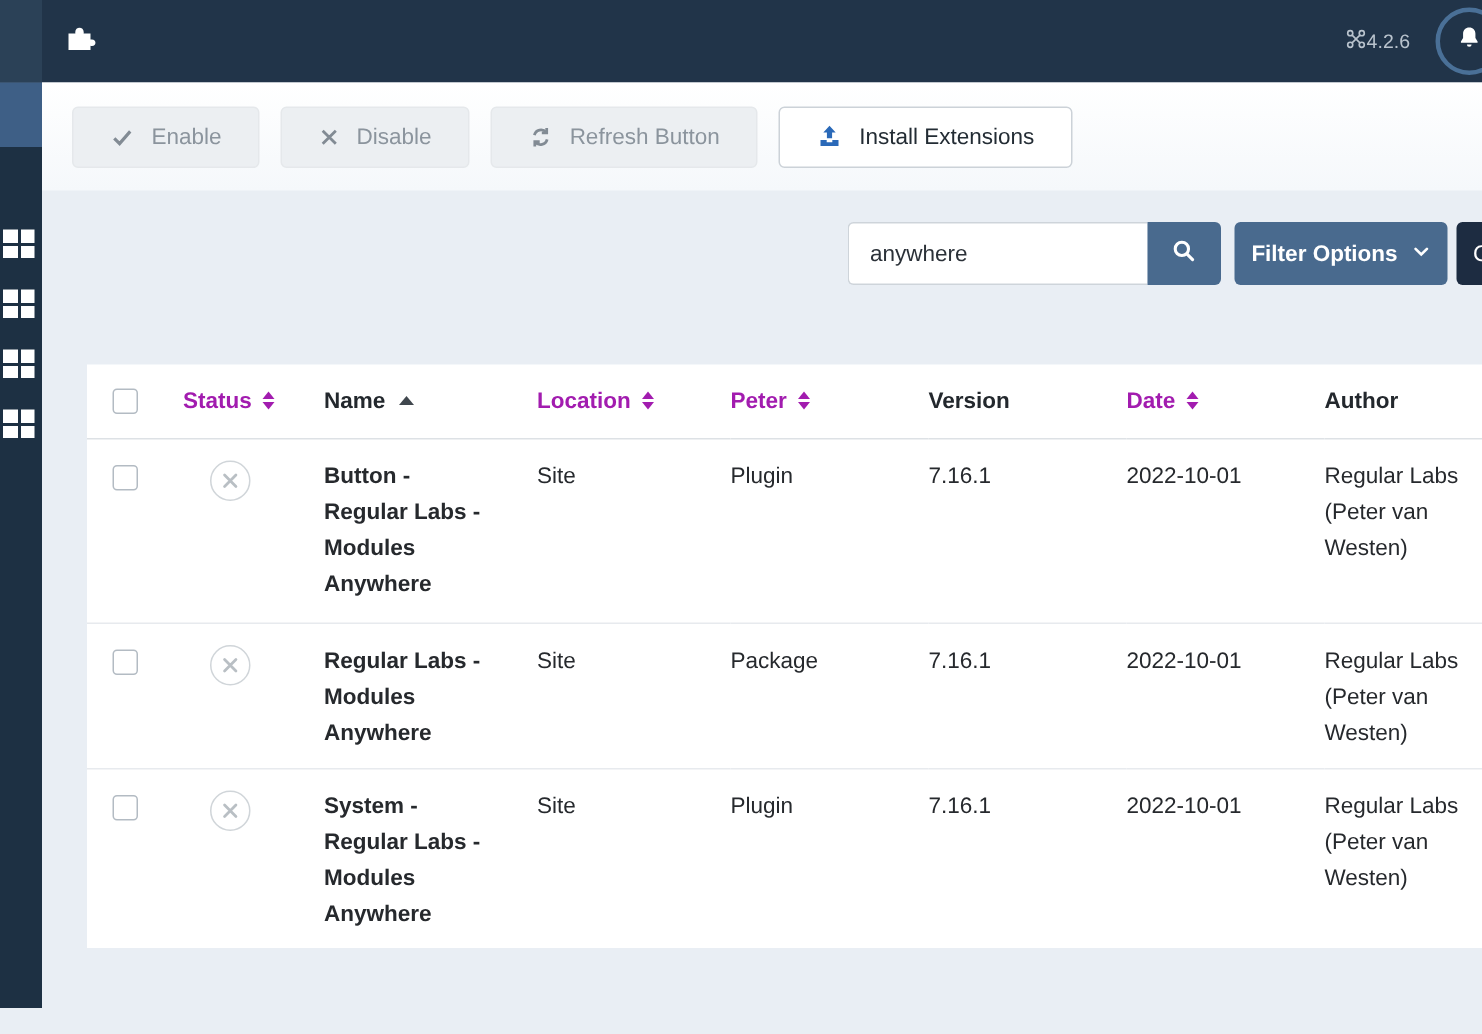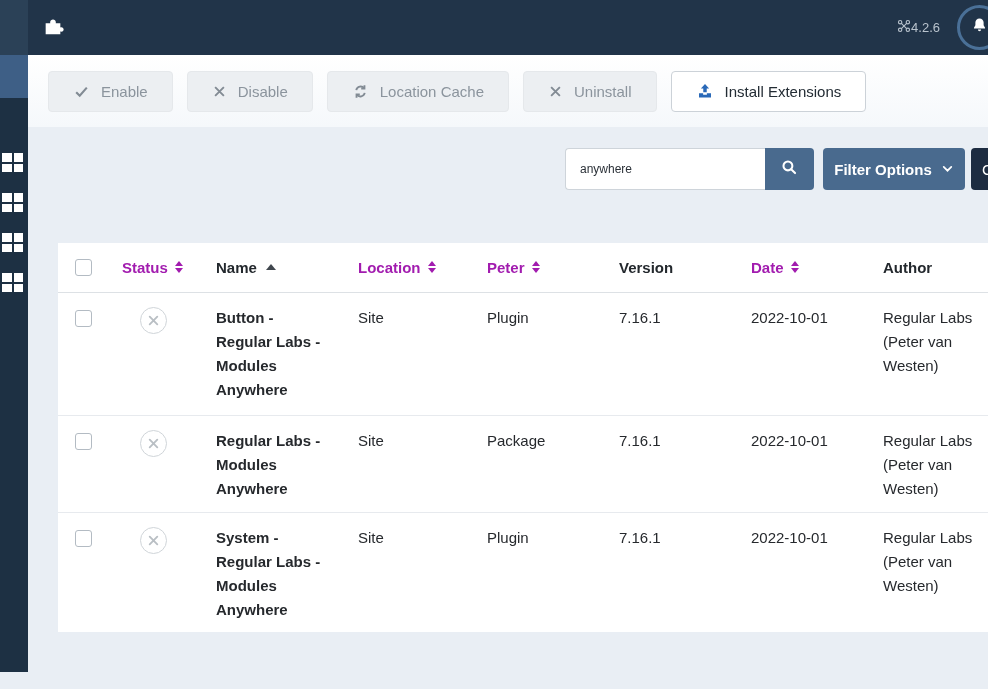--- a/index.html
+++ b/index.html
@@ -61,21 +61,21 @@
     white-space: nowrap; cursor: pointer;
   }
   .btn-disabled { background: #eceff2; border: 1px solid #e5e8eb; color: #8b949d; }
   .btn-install  { background: #ffffff; border: 1px solid #ccd2d8; color: #232c34; }
   .btn .ic { display: inline-flex; }
 
   
   .search-group { position: absolute; left: 565px; top: 148px; height: 42px; display: flex; }
   .search-input {
     width: 200px; height: 42px; border: 1px solid #ced4da; border-right: none;
-    border-radius: 4px 0 0 4px; padding: 0 14px; font-size: 12px; color: #2b3138;
+    border-radius: 4px 0 0 4px; padding: 0 14px; font-size: 15px; color: #2b3138;
     font-family: "Liberation Sans", sans-serif; outline: none; background: #fff;
   }
   .search-btn {
     width: 49px; height: 42px; background: #496a8e; border: none;
     border-radius: 0 4px 4px 0; display: flex; align-items: center; justify-content: center;
     cursor: pointer;
   }
   .filter-btn {
     position: absolute; left: 823px; top: 148px; width: 142px; height: 42px;
     background: #496a8e; border: none; border-radius: 4px; color: #ffffff;
@@ -210,29 +210,21 @@
   </button>
   <button class="btn btn-disabled">
     <span class="ic">
       <svg width="17" height="17" viewBox="0 0 24 24" fill="none" stroke="#828b94" stroke-width="2.6">
         <path d="M6 10 a6.4 6.4 0 0 1 11.2-2.6"></path>
           <polyline points="17.6,3.2 17.6,7.8 13,7.8" fill="none"></polyline>
         <path d="M18 14 a6.4 6.4 0 0 1 -11.2 2.6"></path>
           <polyline points="6.4,20.8 6.4,16.2 11,16.2" fill="none"></polyline>
       </svg>
     </span>
-    <span>Location Cache</span>
-  </button>
-  <button class="btn btn-disabled">
-    <span class="ic">
-      <svg width="15" height="15" viewBox="0 0 24 24" fill="none" stroke="#828b94" stroke-width="3">
-          <path d="M5,5 L19,19 M19,5 L5,19"></path>
-        </svg>
-    </span>
-    <span>Uninstall</span>
+    <span>Refresh Button</span>
   </button>
   <button class="btn btn-install">
     <span class="ic">
       <svg width="18" height="18" viewBox="0 0 24 24" fill="#2a69b8">
         <path d="M12 2.5 L6.5 8.5 h3.2 V13.5 h4.6 V8.5 h3.2 Z"></path>
         <path d="M4 15 h5.5 v2 h5 v-2 H20 v5.5 H4 Z"></path>
       </svg>
     </span>
     <span>Install Extensions</span>
   </button>

